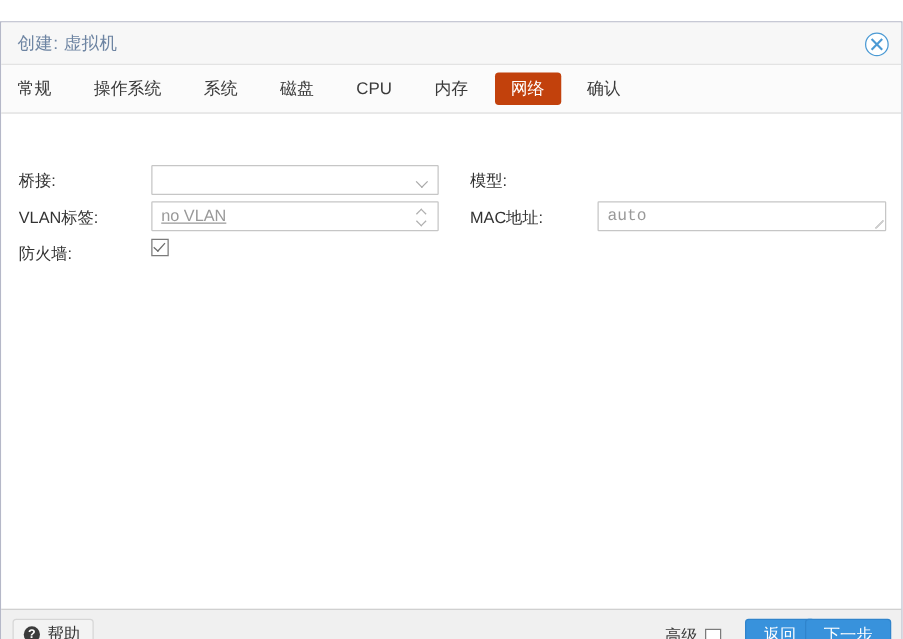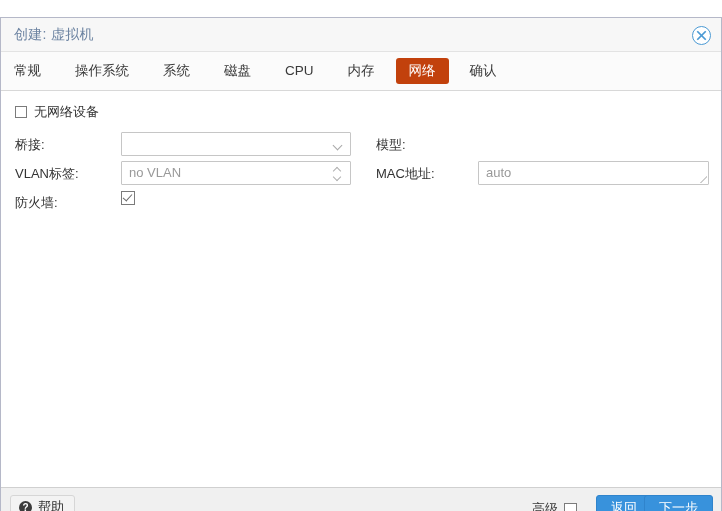--- a/index.html
+++ b/index.html
@@ -223,45 +223,41 @@
     <div class="tab">系统</div>
     <div class="tab">磁盘</div>
     <div class="tab">CPU</div>
     <div class="tab">内存</div>
     <div class="tab active">网络</div>
     <div class="tab">确认</div>
   </div>
 
   <div class="content">
 
-    <div class="nonet-row">
-      <span class="cb"></span>
-      <span class="cb-label">无网络设备</span>
-    </div>
 
     <div class="field-label" style="left:14px;top:45px;">桥接:</div>
     <div class="input" style="left:120px;top:41px;width:230px;">
       <span class="arrow-dn"></span>
     </div>
 
     <div class="field-label" style="left:14px;top:74px;">VLAN标签:</div>
-    <div class="input placeholder" style="left:120px;top:70px;width:230px;">
+    <div class="input placeholder" style="left:120px;top:70px;width:230px;text-decoration:underline;">
       <span class="val">no VLAN</span>
       <span class="spin"></span>
     </div>
 
     <div class="field-label" style="left:14px;top:103px;">防火墙:</div>
     <div class="fw-box" style="left:120px;top:100px;">
       <span class="cb checked" style="width:14px;height:14px;"></span>
     </div>
 
     <div class="field-label" style="left:375px;top:45px;">模型:</div>
 
     <div class="field-label" style="left:375px;top:74px;">MAC地址:</div>
-    <div class="input placeholder" style="left:477px;top:70px;width:231px;padding-right:4px;">
+    <div class="input placeholder" style="left:477px;top:70px;width:231px;padding-right:4px;font-family:Liberation Mono, monospace;">
       <span class="val">auto</span>
       <span class="resize-grip"></span>
     </div>
 
   </div>
 
   <div class="footer">
     <div class="help-btn">
       <span class="qmark">?</span>
       <span>帮助</span>

